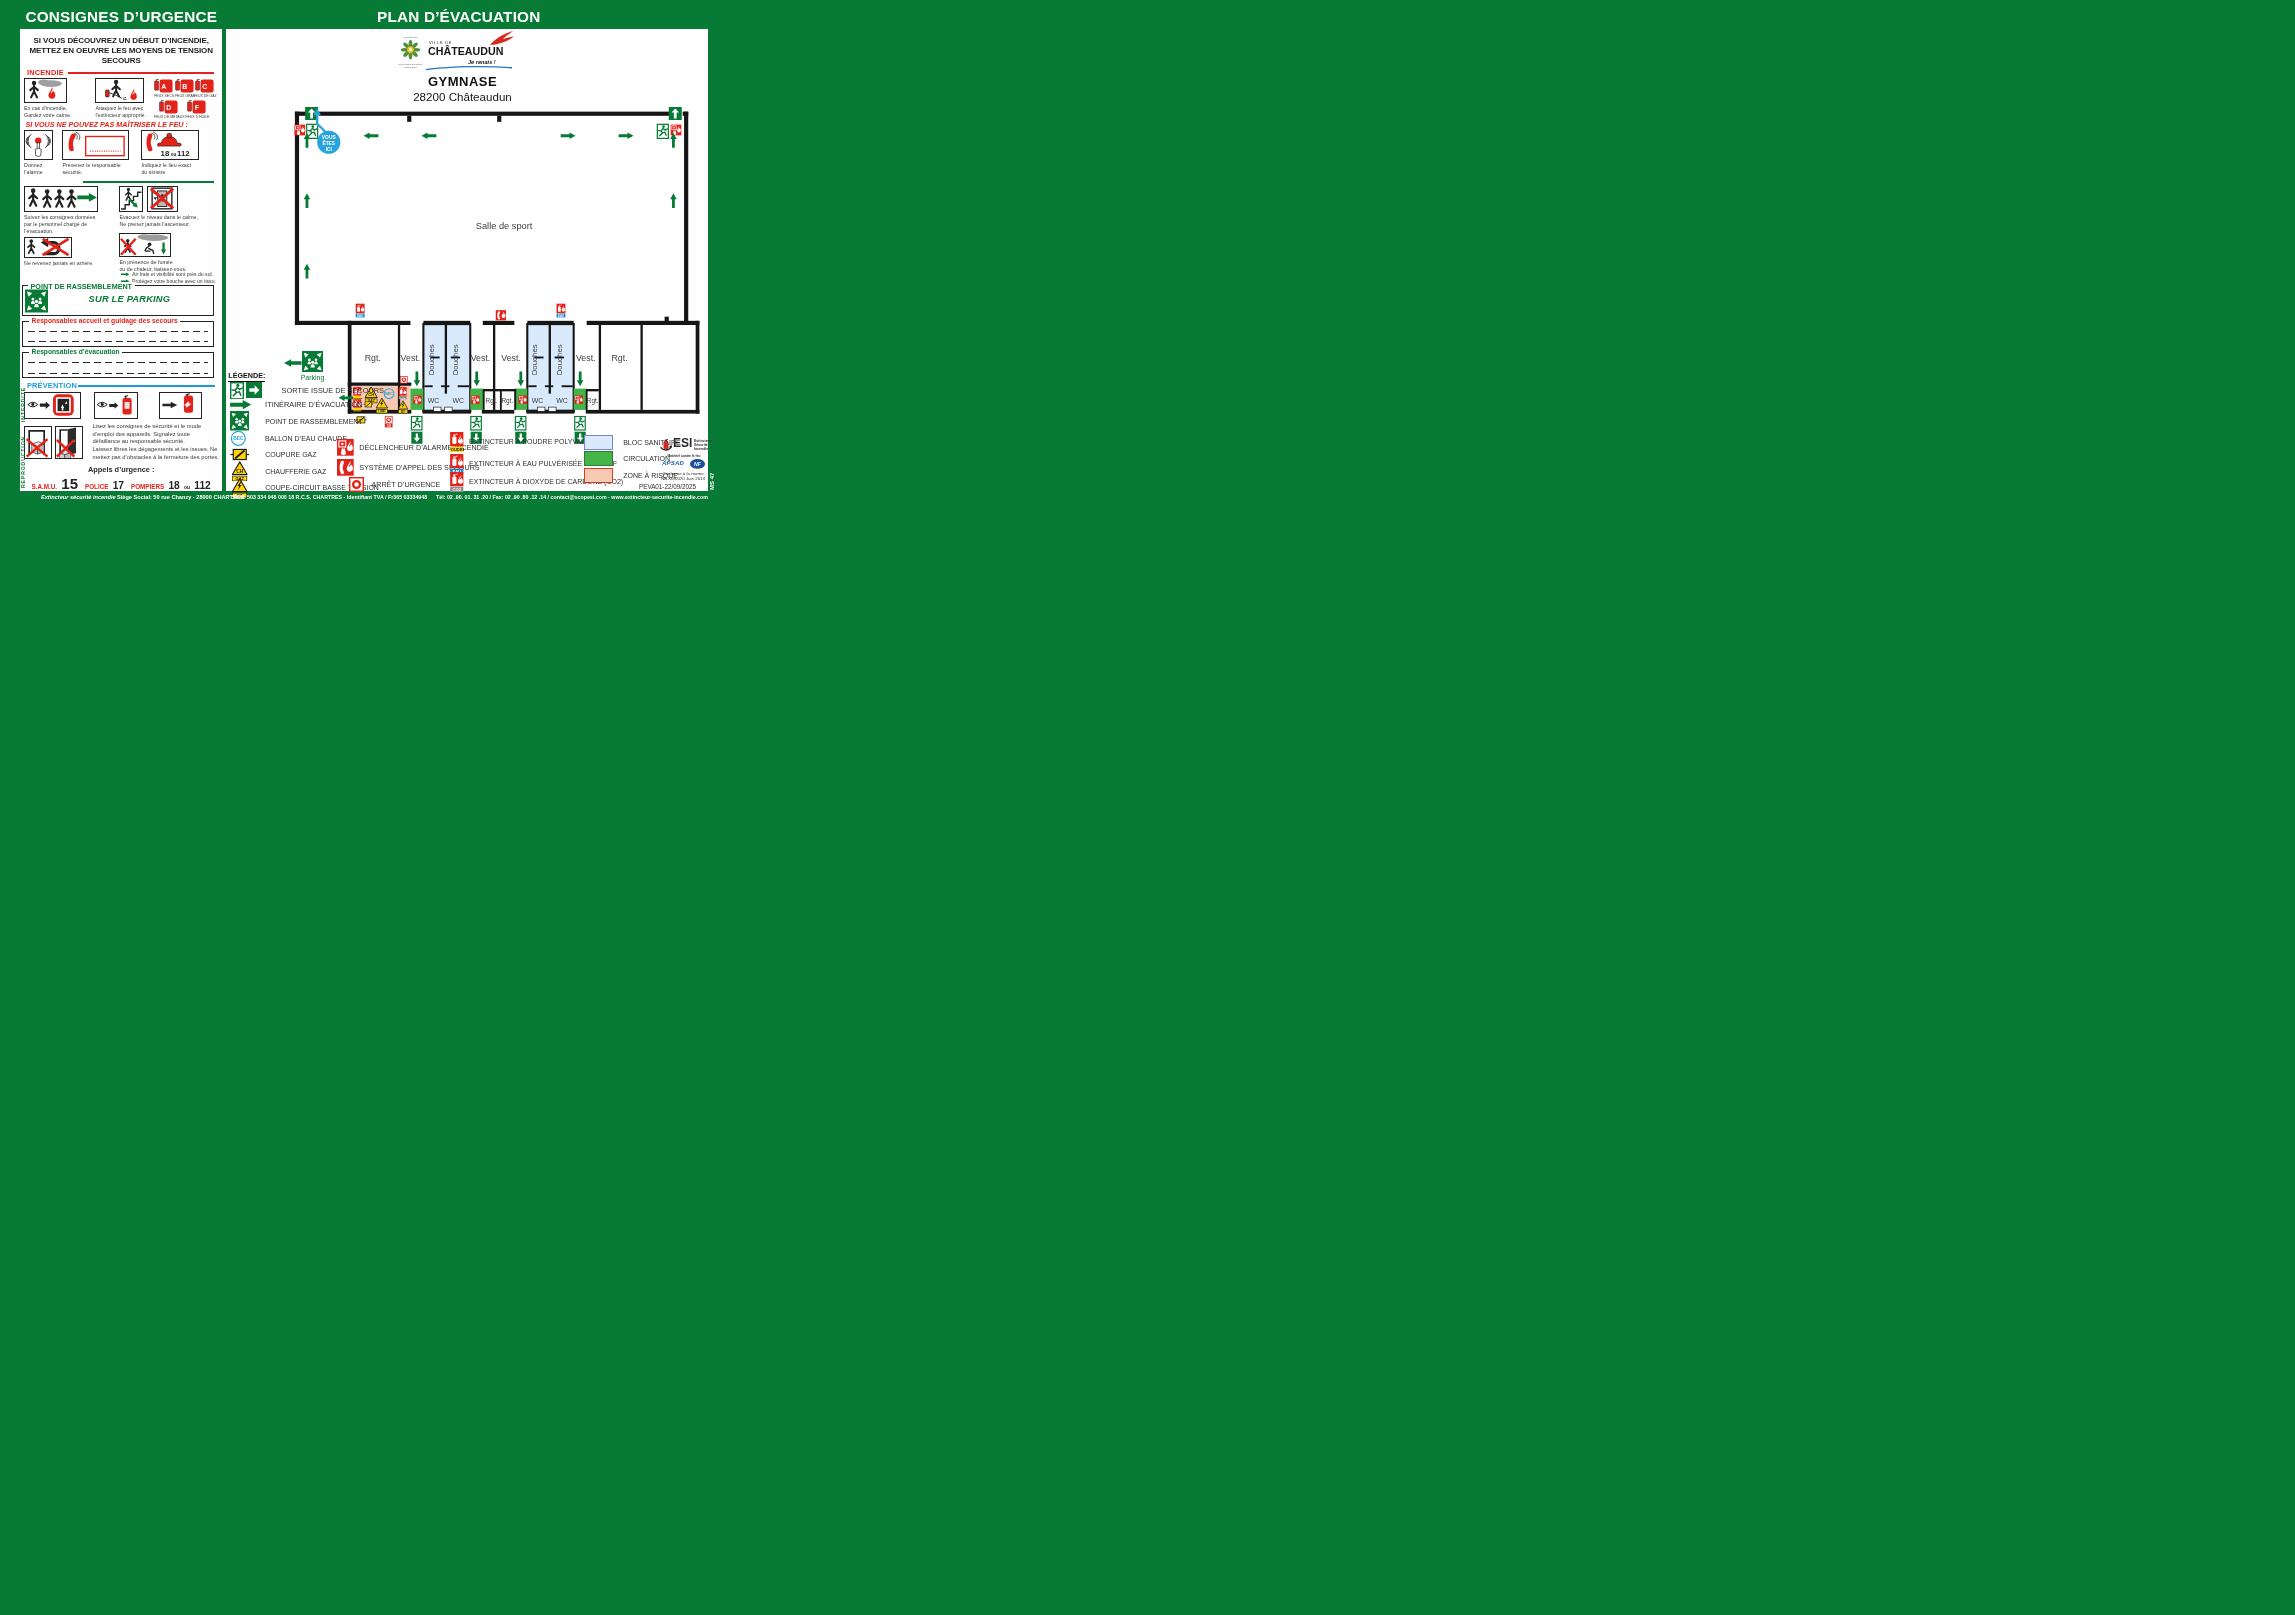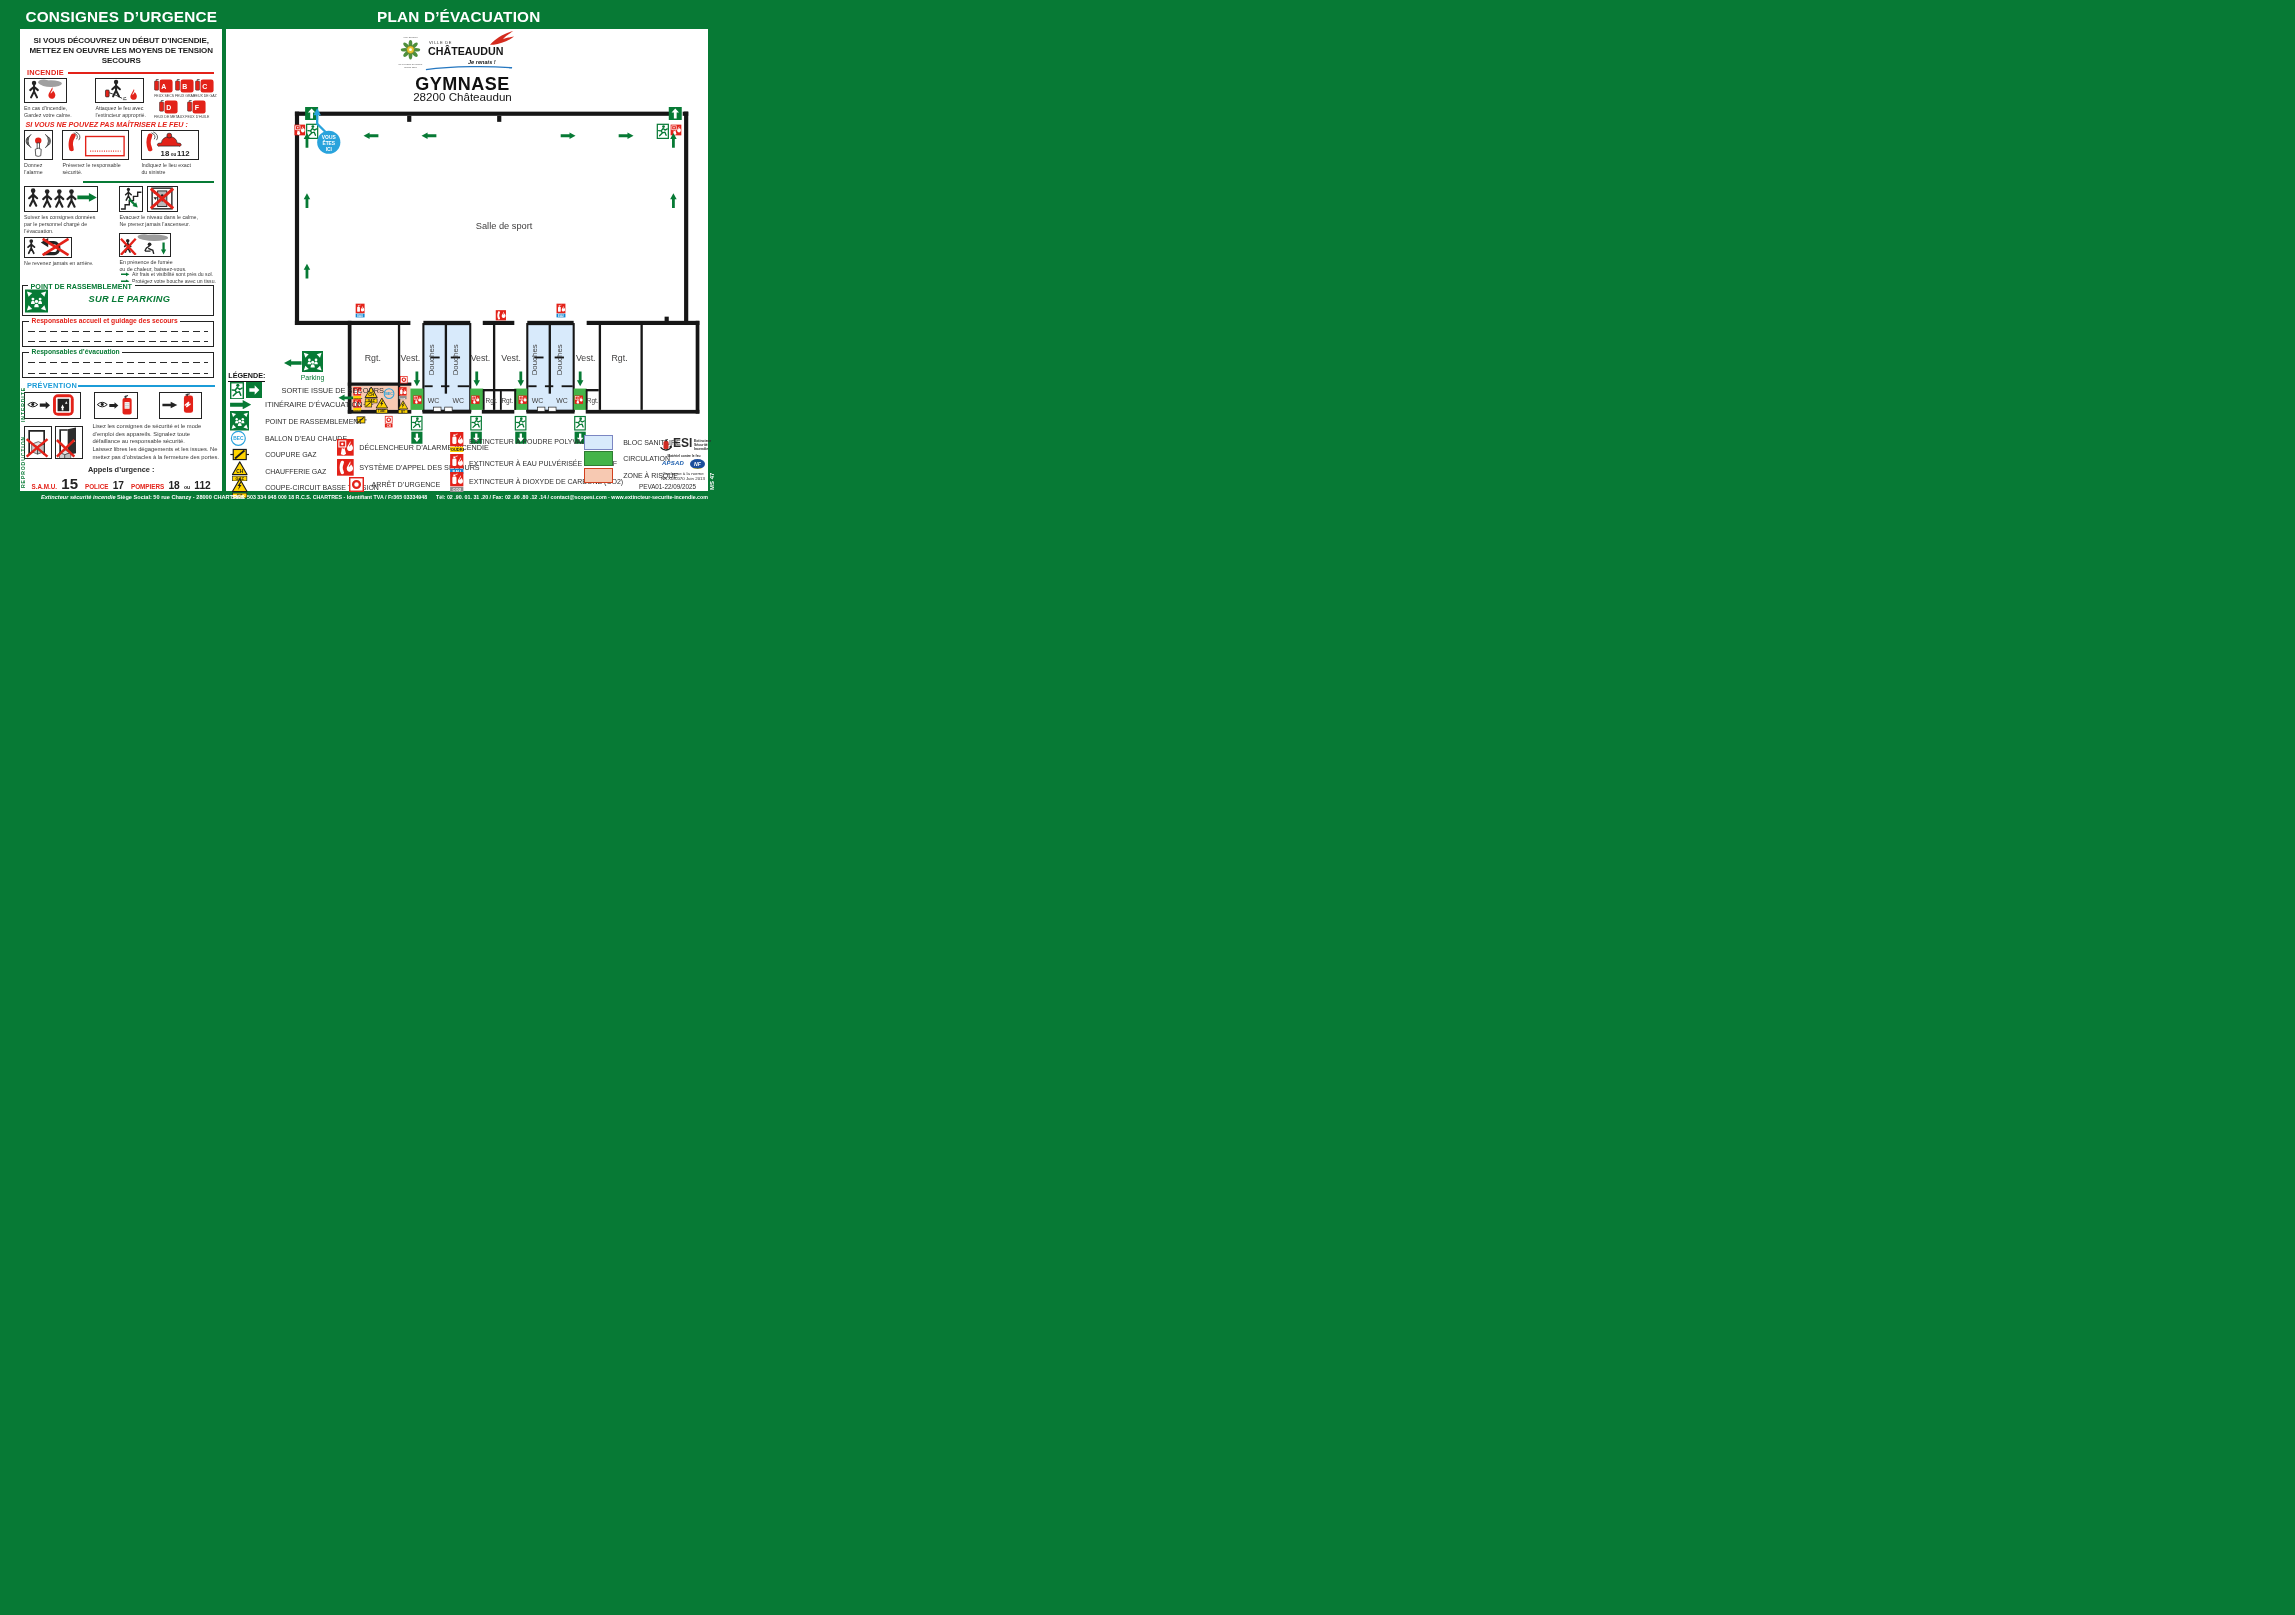--- a/index.html
+++ b/index.html
@@ -437,21 +437,21 @@
       <div class="ab" style="left:31px;top:12px;font-size:10.7px;font-weight:900;color:#161616;">CHÂTEAUDUN</div>
       <svg class="ab" style="left:92px;top:-2.8px;" width="27" height="16.7" viewBox="0 0 58 36">
           <path d="M2 32 C16 16 32 8 52 2 C42 10 36 12 30 20 C38 16 46 16 54 14 C42 24 24 30 10 32 Z" fill="#d42b1e"></path>
         </svg>
       <div class="ab" style="left:71px;top:26px;font-size:5.6px;font-weight:700;font-style:italic;color:#161616;">Je renais !</div>
       <svg class="ab" style="left:28px;top:32.5px;" width="88" height="5.6" viewBox="0 0 190 12">
           <path d="M2 10 C60 2 140 2 188 6" stroke="#2577c0" stroke-width="3" fill="none"></path>
         </svg>
     </div>
 
-    <div class="ab" style="left:139px;top:45px;width:195px;text-align:center;font-size:18px;font-weight:900;color:#101010;letter-spacing:0.5px;">GYMNASE</div>
+    <div class="ab" style="left:139px;top:45px;width:195px;text-align:center;font-size:13px;font-weight:900;color:#101010;letter-spacing:0.5px;">GYMNASE</div>
     <div class="ab" style="left:139px;top:61px;width:195px;text-align:center;font-size:11.6px;color:#161616;">28200 Châteaudun</div>
 
     <svg class="ab" style="left:67px;top:78px;" width="412" height="340" viewBox="0 0 888 733">
 
       <g>
         <rect x="126" y="601" width="100" height="52" fill="#f7c9b2"></rect>
         <rect x="228" y="601" width="25" height="52" fill="#f7c9b2"></rect>
         <rect x="281" y="468" width="101" height="187" fill="#d8eafb" stroke="#161616" stroke-width="4.5"></rect>
         <rect x="505" y="468" width="100" height="187" fill="#d8eafb" stroke="#161616" stroke-width="4.5"></rect>
         <rect x="253" y="607" width="28" height="46" fill="#44b449"></rect>

